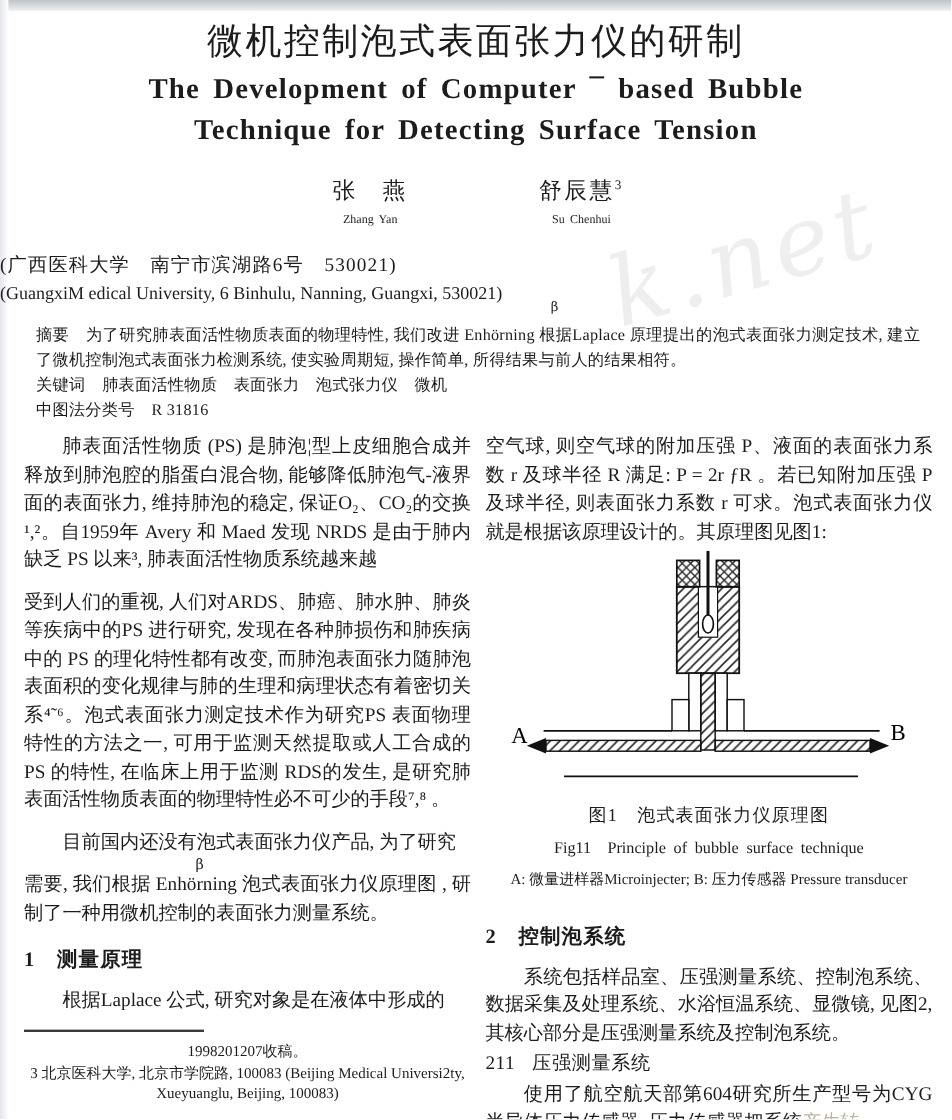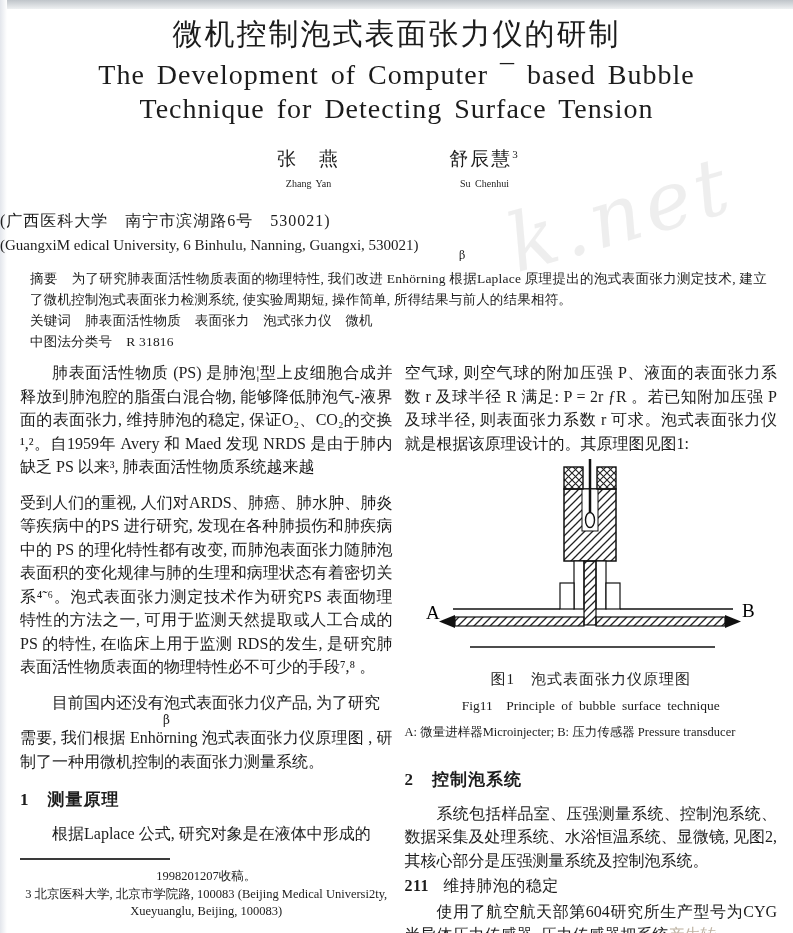--- a/index.html
+++ b/index.html
@@ -12,48 +12,48 @@
     background:linear-gradient(#bfc4c9,#eef0f2);}
   .left-strip{position:absolute;top:0;left:0;bottom:0;width:7px;
     background:linear-gradient(90deg,#e3e6ec,#ffffff);}
   .watermark{
     position:absolute; left:505px; top:168px; font-size:80px; font-style:italic;
     color:#e4e4e4; opacity:.6; transform:rotate(-16deg); letter-spacing:5px;
     font-family:"DejaVu Serif",serif; pointer-events:none; white-space:nowrap;
   }
   .content{position:relative;}
   .title-cn{margin-top:14px; text-align:center; font-size:30px; letter-spacing:2px; font-weight:500;}
-  .title-en{ text-align:center; font-size:28px; font-weight:normal; line-height:34px;
+  .title-en{ text-align:center; font-size:24px; font-weight:bold; line-height:34px;
     letter-spacing:1px; word-spacing:4px; margin-top:3px;}
   .authors{display:flex; justify-content:center; gap:36px; margin-top:20px;}
   .author{width:140px; text-align:center;}
   .author .nm{font-size:19px; letter-spacing:2px;}
   .author sup{font-size:11px; vertical-align:super;}
   .author .py{font-size:10px; margin-top:6px; word-spacing:2px;}
   .affil-cn{text-align:left; font-size:16px; margin-top:22px; letter-spacing:1px;}
   .affil-en{text-align:left; font-size:15px; margin-top:5px;}
   .abstract{margin:14px 26px 0 30px; font-size:13.5px; line-height:21px; text-align:justify; letter-spacing:.2px;}
   .abstract .lbl{margin-right:14px;}
   .abs-line{margin:0;}
   .columns{display:flex; gap:12px; margin-top:9px; padding:0 16px 0 20px;}
   .col{width:50%; font-size:16px; line-height:23.5px; text-align:justify;}
   .col p{margin:0;}
   .ind{text-indent:2em;}
   .gap{margin-top:12px !important;}
   .sec{font-size:17px; font-weight:bold; margin:15px 0 10px; letter-spacing:1px;}
   .sec .num{margin-right:18px;}
   .subsec{font-size:16px; margin:2px 0 2px; letter-spacing:.5px;}
-  .subsec .num{font-weight:bold; margin-right:14px;}
+  .subsec .num{font-weight:normal; margin-right:14px;}
   .fn-rule{width:150px; border:none; border-top:2px solid #3a3a3a; margin:13px 0 8px 0;}
   .footnote{font-size:12.5px; line-height:17.5px; text-align:left;}
   .footnote p{margin:0;text-align:center;}
   .figure-wrap{text-align:center; margin-top:4px;}
   .cap-cn{text-align:center; font-size:15px; margin-top:2px; letter-spacing:1px;}
   .cap-en{text-align:center; font-size:13.5px; margin-top:3px; word-spacing:3px;}
-  .legend{text-align:left; font-size:12.5px; margin-top:3px;}
+  .legend{text-align:center; font-size:12.5px; margin-top:3px;}
   .beta-mark{position:absolute; font-size:11px; color:#222; font-family:"DejaVu Serif",serif;}
   .beta-abstract{left:459px; top:249px;}
   .beta-body{left:163px; top:713px; font-size:12px;}
   .faint{color:#b3a693; opacity:.85;}
   svg text{font-family:"Liberation Serif","DejaVu Serif",serif;}
 </style>
 </head>
 <body>
 
 <div class="page">
@@ -147,21 +147,21 @@
 
             <line x1="45" y1="188" x2="290" y2="188" stroke="#111" stroke-width="1.5"></line>
           </svg>
           <div class="cap-cn">图1　泡式表面张力仪原理图</div>
           <div class="cap-en">Fig11　Principle of bubble surface technique</div>
           <div class="legend">A: 微量进样器Microinjecter;  B: 压力传感器 Pressure transducer</div>
         </div>
 
         <div class="sec" style="margin-top:24px;"><span class="num">2</span><span>控制泡系统</span></div>
         <p class="ind">系统包括样品室、压强测量系统、控制泡系统、数据采集及处理系统、水浴恒温系统、显微镜, 见图2, 其核心部分是压强测量系统及控制泡系统。</p>
-        <div class="subsec"><span class="num">211</span><span>维持肺泡的稳定</span></div>
+        <div class="subsec"><span class="num">211</span><span>压强测量系统</span></div>
         <p class="ind"><span>使用了航空航天部第604研究所生产型号为CYG 半导体压力传感器, 压力传感器把系统</span><span class="faint">产生转</span></p>
       </div>
 
     </div>
   </div>
 
   <span class="beta-mark beta-abstract">β</span>
   <span class="beta-mark beta-body">β</span>
 </div>
 

